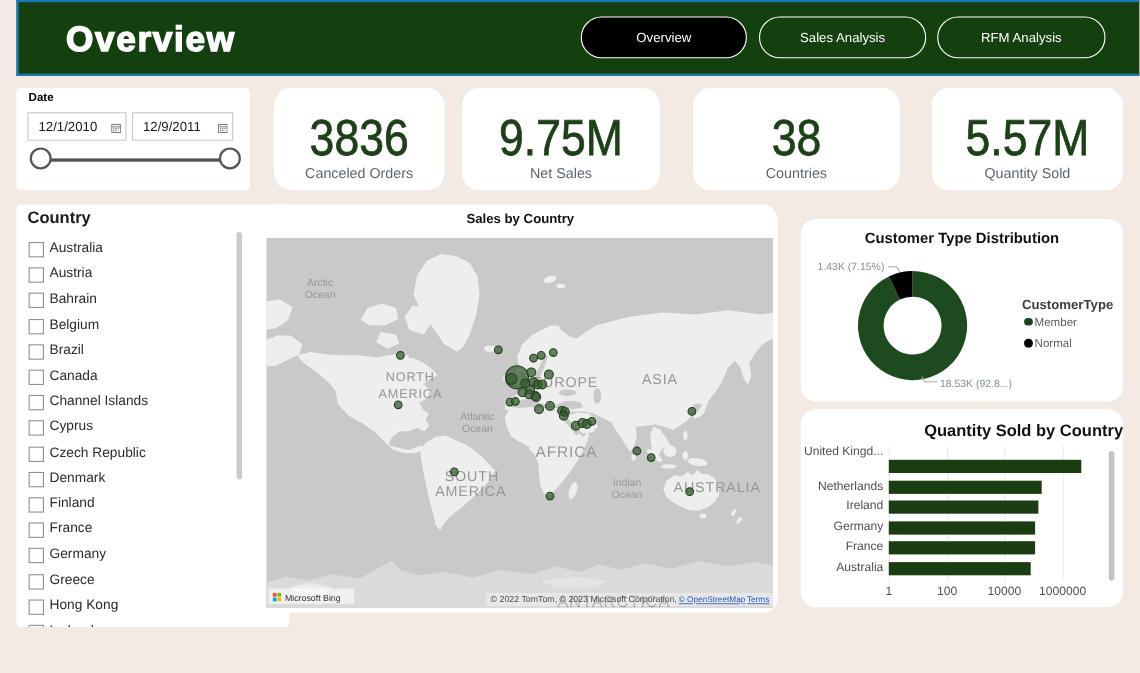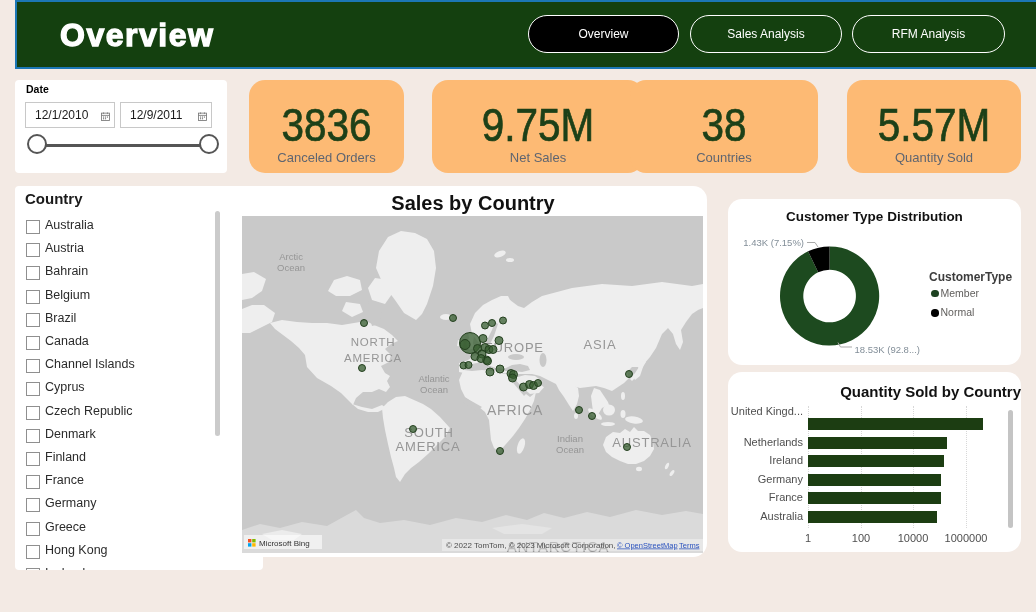--- a/index.html
+++ b/index.html
@@ -4,42 +4,42 @@
 <style>
   html,body{margin:0;padding:0;}
   body{width:1036px;height:612px;background:#f3eae4;font-family:"Liberation Sans",sans-serif;position:relative;overflow:hidden;}
   .abs{position:absolute;}
   .card{position:absolute;background:#fff;border-radius:14px;}
   
   #header{position:absolute;left:15px;top:0;width:1019px;height:65px;background:#14400f;border:2px solid #1c77b5;border-right:none;}
   #header h1{margin:0;position:absolute;left:43px;top:15px;color:#fff;font-size:32px;font-weight:bold;letter-spacing:1.5px;-webkit-text-stroke:1.3px #fff;}
   .navbtn{position:absolute;top:13px;height:36px;border:1px solid #fff;border-radius:19px;color:#fff;font-size:12px;text-align:center;line-height:36px;}
   
-  .kpi{position:absolute;top:80px;height:93px;background:#fdba74;border-radius:16px;text-align:center;}
+  .kpi{position:absolute;top:80px;height:93px;background:#ffffff;border-radius:16px;text-align:center;}
   .kpi .num{position:absolute;top:25px;left:0;right:0;font-size:46px;font-weight:normal;-webkit-text-stroke:0.7px #1d4018;color:#1d4018;transform:scaleX(0.88);line-height:41px;}
   .kpi .lbl{position:absolute;top:70px;left:0;right:0;font-size:13px;color:#5f6570;}
   
   #datecard{left:15px;top:80px;width:212px;height:93px;border-radius:4px;}
   #datecard .t{position:absolute;left:11px;top:3px;font-size:10.5px;font-weight:bold;color:#000;}
   .dinput{position:absolute;top:22px;height:24px;border:1px solid #c8c8c8;background:#fff;font-size:12px;color:#1a1a1a;}
   .dinput span{position:absolute;left:9px;top:5px;}
   .cal{position:absolute;right:4px;top:9px;width:9px;height:9px;}
   
   #slidertrack{position:absolute;left:22px;top:63.5px;width:172px;height:3px;background:#555;}
   .knob{position:absolute;top:54px;width:16px;height:16px;border:2.5px solid #555;border-radius:50%;background:#fff;}
   
   #countrycard{left:15px;top:186px;width:248px;height:384px;border-radius:4px;overflow:hidden;}
   #countrycard .t{position:absolute;left:10px;top:4px;font-size:15px;font-weight:bold;color:#1a1a1a;}
   .citem{position:absolute;left:11px;height:23.2px;font-size:12.5px;color:#2b2b2b;}
   .cbox{position:absolute;left:0;top:3px;width:12px;height:12px;border:1px solid #8f8f8f;background:#fff;}
   .clab{position:absolute;left:19px;top:1px;white-space:nowrap;}
   #cscroll{position:absolute;left:200px;top:25px;width:5px;height:225px;background:#cbcbcb;border-radius:3px;}
   
   #mapcard{left:239px;top:186px;width:468px;height:371px;border-radius:14px;}
-  #mapcard .t{position:absolute;left:0;right:0;top:6px;text-align:center;font-size:20px;font-weight:bold;color:#111;}
+  #mapcard .t{position:absolute;left:0;right:0;top:6px;text-align:center;font-size:12px;font-weight:bold;color:#111;}
   #mapbox{position:absolute;left:3px;top:30px;width:461px;height:337px;overflow:hidden;}
   
   #donutcard{left:728px;top:199px;width:293px;height:166px;}
   #donutcard .t{position:absolute;left:0;right:0;top:10px;text-align:center;font-size:13.5px;font-weight:bold;color:#111;}
   .callout{position:absolute;font-size:9.5px;color:#828e98;white-space:nowrap;}
   .legT{position:absolute;font-size:12px;font-weight:bold;color:#3d3d3d;}
   .legI{position:absolute;font-size:10.5px;color:#605e5c;}
   .legI .dot{display:inline-block;width:7.5px;height:7.5px;border-radius:50%;margin-right:2px;vertical-align:-0.5px;}
   
   #barcard{left:728px;top:372px;width:293px;height:180px;}
@@ -56,21 +56,21 @@
   <h1>Overview</h1>
   <div class="navbtn" style="left:511px;width:149px;background:#000;">Overview</div>
   <div class="navbtn" style="left:673px;width:150px;">Sales Analysis</div>
   <div class="navbtn" style="left:835px;width:151px;">RFM Analysis</div>
 </div>
 
 <div class="kpi" style="left:249px;width:155px;">
     <div class="num">3836</div>
     <div class="lbl">Canceled Orders</div>
   </div>
-<div class="kpi" style="left:432px;width:180px;padding-left:32px;">
+<div class="kpi" style="left:420px;width:180px;">
     <div class="num">9.75M</div>
     <div class="lbl">Net Sales</div>
   </div>
 <div class="kpi" style="left:630px;width:188px;">
     <div class="num">38</div>
     <div class="lbl">Countries</div>
   </div>
 <div class="kpi" style="left:847px;width:174px;">
     <div class="num">5.57M</div>
     <div class="lbl">Quantity Sold</div>

